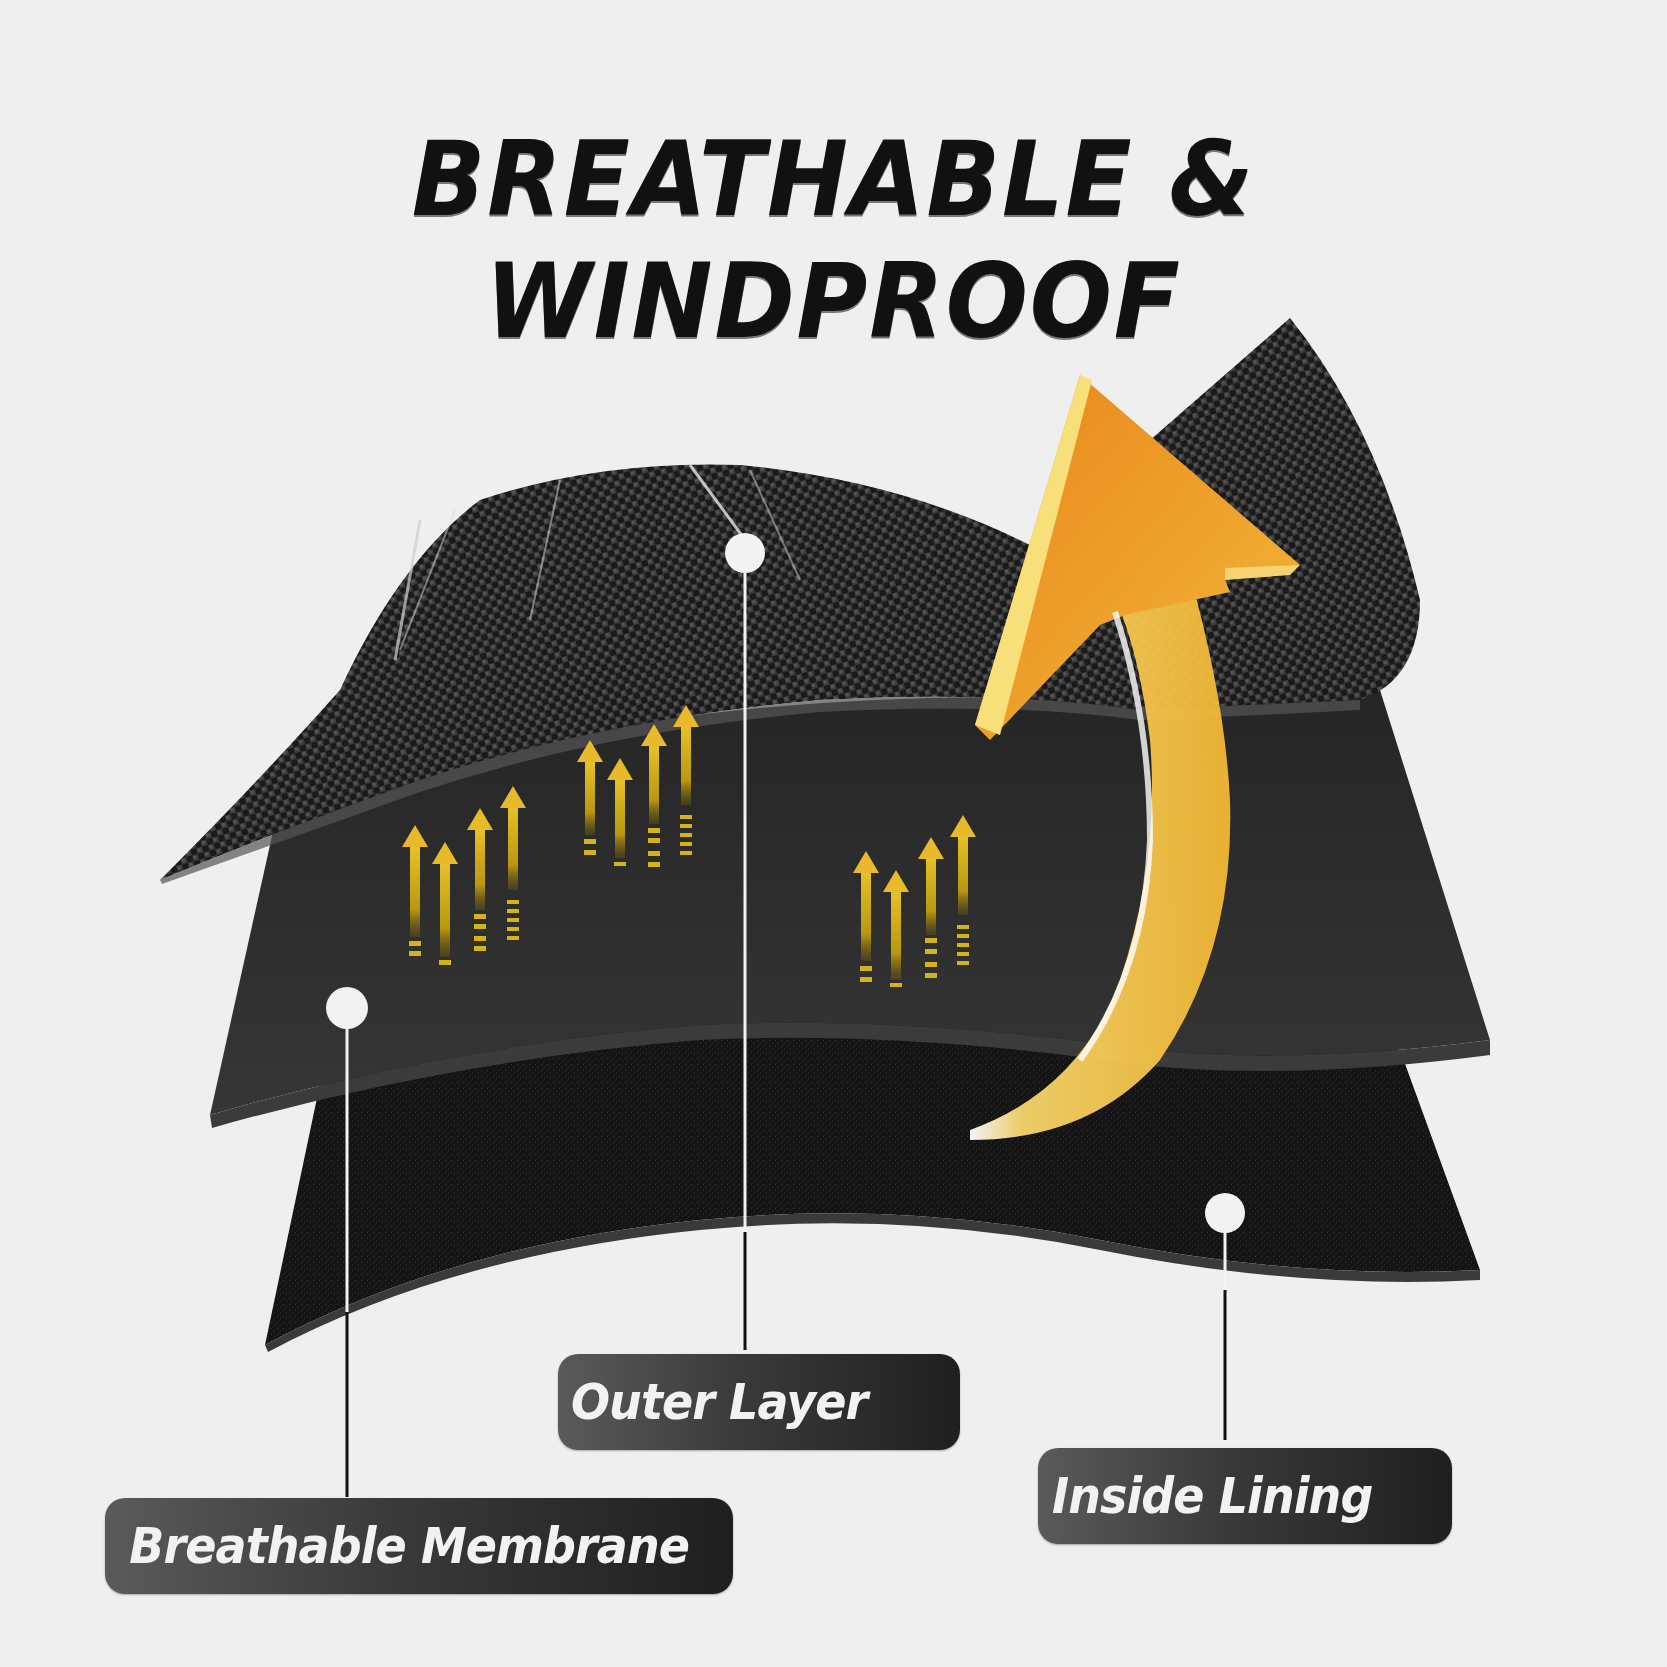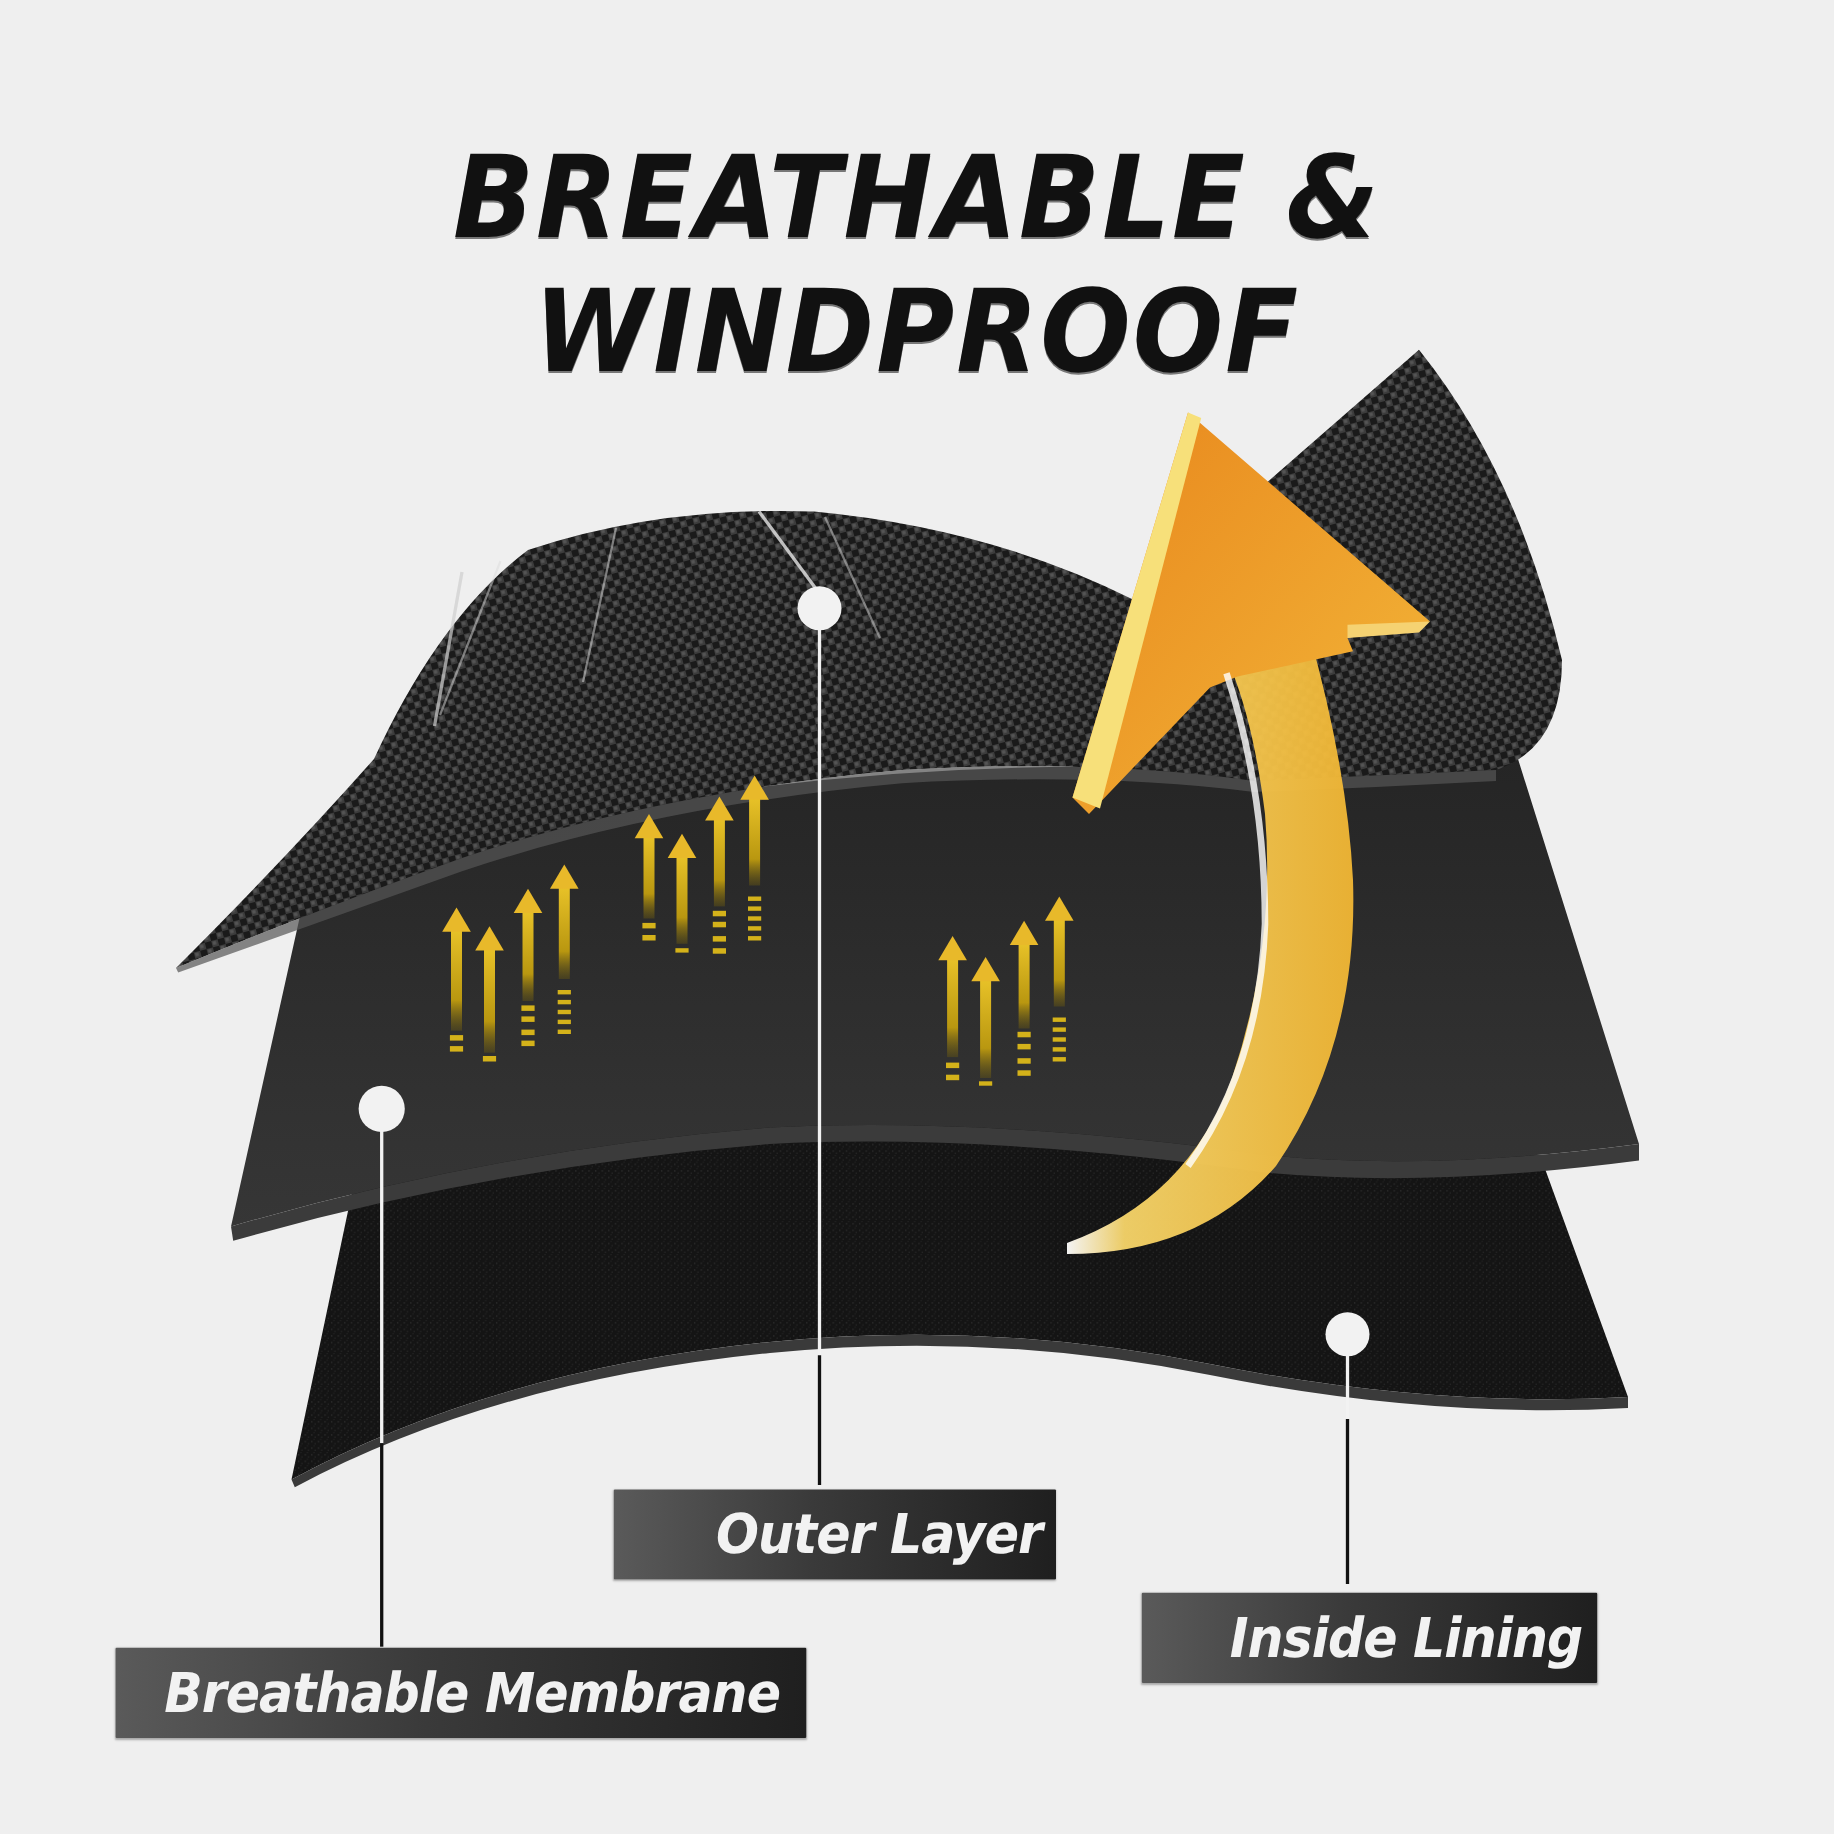--- a/index.html
+++ b/index.html
@@ -16,28 +16,28 @@
     font-weight: 900; font-style: italic;
     font-size: 104px; letter-spacing: 2px;
     color: #111;
     transform: scaleX(0.93);
     transform-origin: center;
     text-shadow: 0 2px 0 #777;
   }
   svg.scene { position: absolute; left: 0; top: 0; }
   .label {
     position: absolute;
-    height: 82px;
-    border-radius: 1px;
+    height: 96px;
+    border-radius: 20px;
     background: linear-gradient(90deg, #5a5a5a 0%, #3a3a3a 45%, #1f1f1f 100%);
     color: #f2f2f2;
     font-family: "DejaVu Sans", sans-serif;
     font-weight: bold; font-style: italic;
     font-size: 50px;
-    display: flex; align-items: center; justify-content: flex-end;
+    display: flex; align-items: center; justify-content: flex-start;
     letter-spacing: -1px;
     box-shadow: 0 1px 2px rgba(0,0,0,0.3);
   }
   .label span { transform: scaleX(0.92); display: inline-block; }
 </style>
 </head>
 <body>
 
 <div class="title">BREATHABLE &amp; WINDPROOF</div>
 

